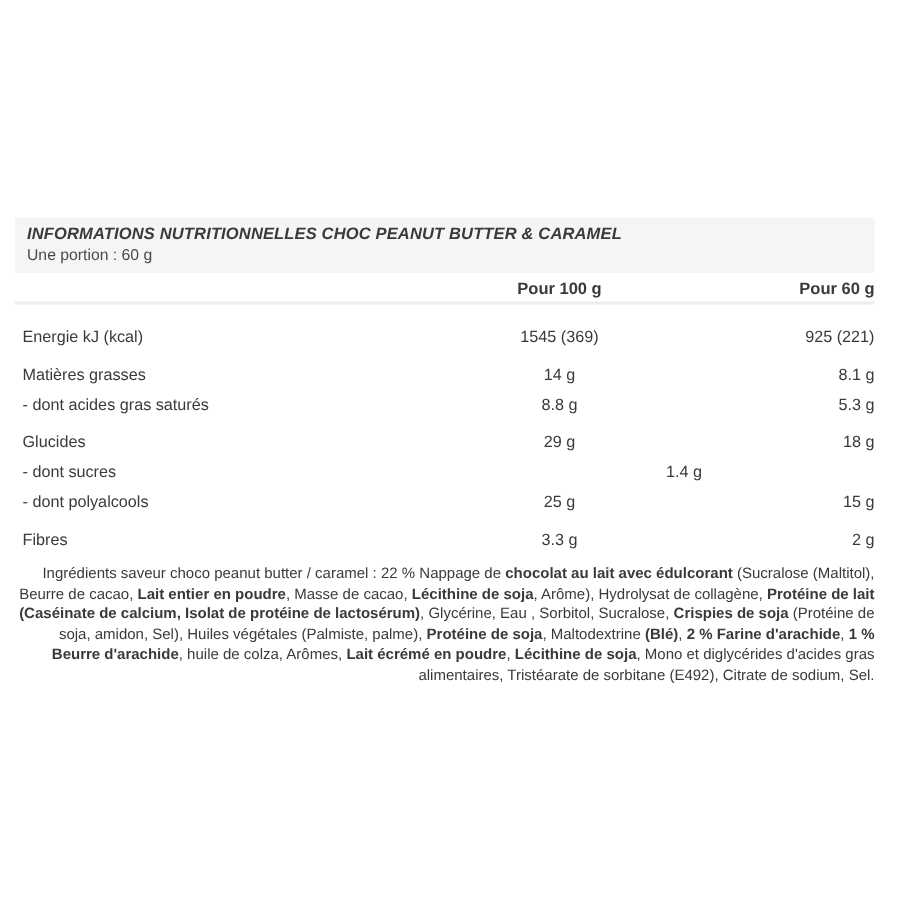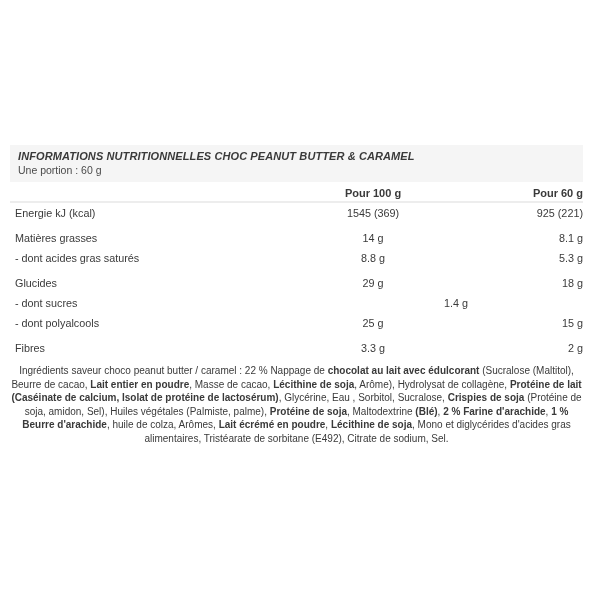--- a/index.html
+++ b/index.html
@@ -52,29 +52,29 @@
     font-size: 11px;
   }
   .c1 { text-align: left; padding-left: 5px; font-size: 10.8px; }
   .c2 { text-align: center; font-size: 10.8px; }
   .c3 { text-align: right; font-size: 10.8px; }
   .divider {
     height: 2px;
     background: #ededed;
   }
   .group { margin-top: 5px; }
-  .group:first-child { margin-top: 0; }
+  .group:first-child { margin-top: 12px; }
   .body-row { height: 20px; }
   
   .ingredients {
     margin: 6px 0 0 0;
     font-size: 10px;
     line-height: 13.5px;
     color: #3a3a3a;
-    text-align: center;
+    text-align: right;
   }
   .ingredients b { font-weight: bold; }
 </style>
 </head>
 <body>
 
 <div class="page">
   <section class="panel">
 
     <header class="nutri-header">

